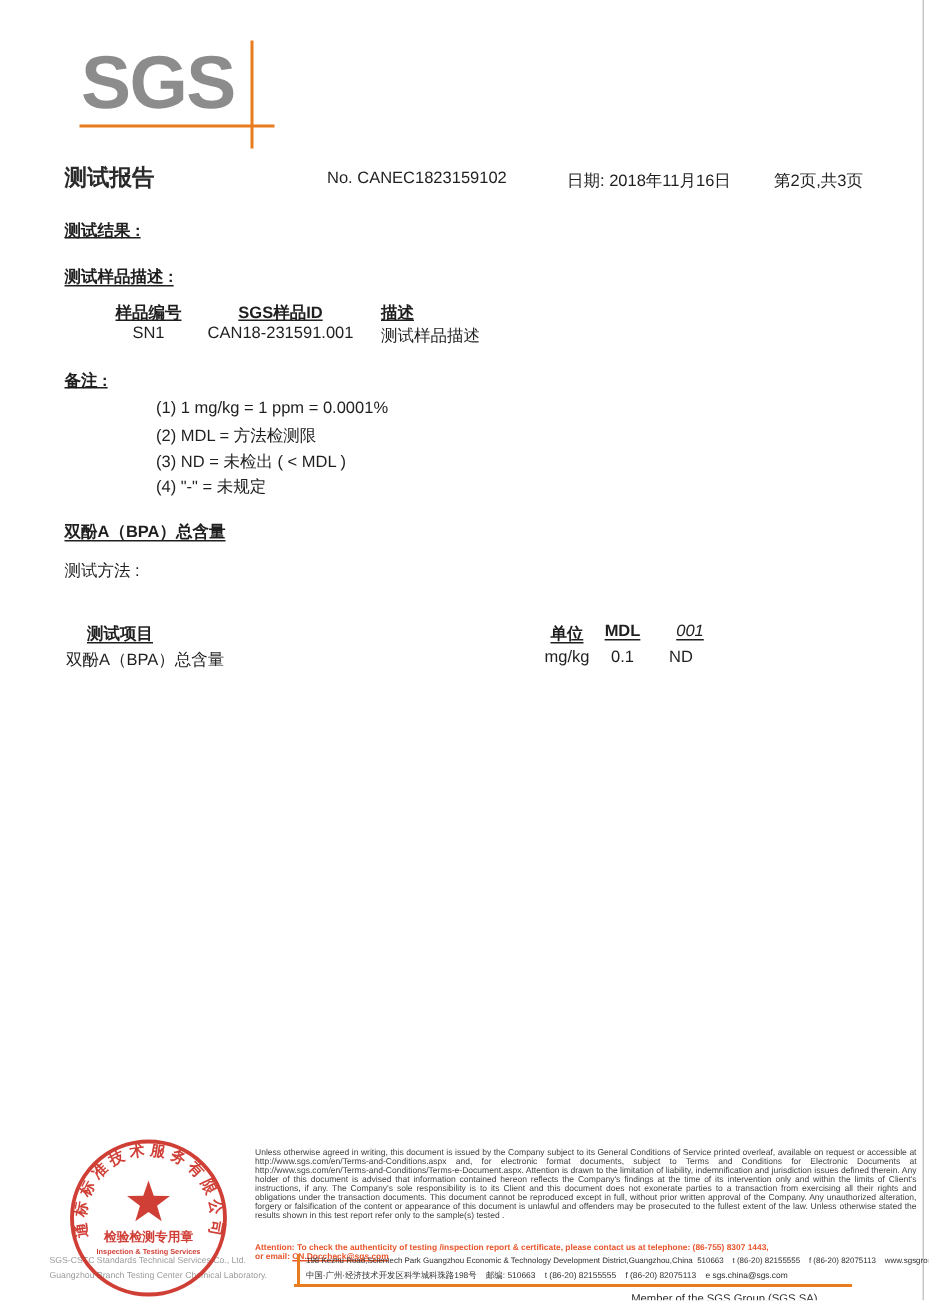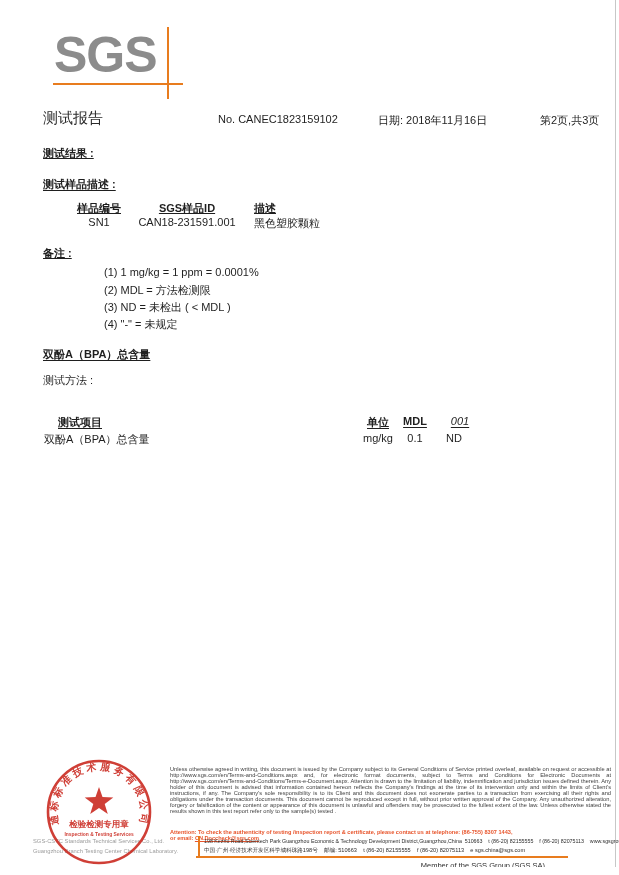--- a/index.html
+++ b/index.html
@@ -12,24 +12,24 @@
     overflow:hidden;
   }
   .abs{position:absolute;}
   
   .edge-line{left:615px;top:0;width:1px;height:875px;background:#c7c7c7;}
   
   .logo-text{left:54px;top:30px;font-size:50px;font-weight:bold;color:#8c8c8c;letter-spacing:-1px;line-height:1;}
   .logo-hline{left:53px;top:83px;width:130px;height:2px;background:#e87c1e;}
   .logo-vline{left:167px;top:27px;width:2px;height:72px;background:#e87c1e;}
   
-  .doc-title{left:43px;top:109px;font-size:15px;font-weight:normal;color:#2a2a2a;}
+  .doc-title{left:43px;top:109px;font-size:15px;font-weight:bold;color:#2a2a2a;}
   .report-no{left:218px;top:113px;font-size:11px;text-align:center;}
   .report-date{left:378px;top:113px;font-size:11px;}
-  .page-info{left:516px;top:113px;font-size:11px;margin-left:24px;}
+  .page-info{left:516px;top:113px;font-size:11px;}
   
   .b{font-size:11px;}
   .bold{font-weight:bold;text-decoration:underline;}
   .u{text-decoration:underline;text-underline-offset:2px;}
   .results-label{left:43px;top:146px;}
   .sample-label{left:43px;top:177px;}
   .cell-c{transform:translateX(-50%);white-space:nowrap;}
   .remarks-label{left:43px;top:246px;}
   .remark{left:104px;white-space:nowrap;}
   .bpa-heading{left:43px;top:347px;}
@@ -68,21 +68,21 @@
   <div class="abs b bold results-label">测试结果 :</div>
 
   <div class="abs b bold u sample-label">测试样品描述 :</div>
 
   <div>
     <span class="abs b bold cell-c" style="left:99px;top:201px;">样品编号</span>
     <span class="abs b bold cell-c" style="left:187px;top:201px;">SGS样品ID</span>
     <span class="abs b bold" style="left:254px;top:201px;">描述</span>
     <span class="abs b cell-c" style="left:99px;top:216px;">SN1</span>
     <span class="abs b cell-c" style="left:187px;top:216px;">CAN18-231591.001</span>
-    <span class="abs b" style="left:254px;top:216px;">黑色塑胶颗粒</span>
+    <span class="abs b" style="left:254px;top:216px;">测试样品描述</span>
   </div>
 
   <div class="abs b bold remarks-label">备注 :</div>
   <div class="abs b remark" style="top:266px;">(1) 1 mg/kg = 1 ppm = 0.0001%</div>
   <div class="abs b remark" style="top:283px;">(2) MDL = 方法检测限</div>
   <div class="abs b remark" style="top:300px;">(3) ND = 未检出 ( &lt; MDL )</div>
   <div class="abs b remark" style="top:317px;">(4) "-" = 未规定</div>
 
   <div class="abs b bold u bpa-heading">双酚A（BPA）总含量</div>
   <div class="abs b method-label">测试方法 :</div>

